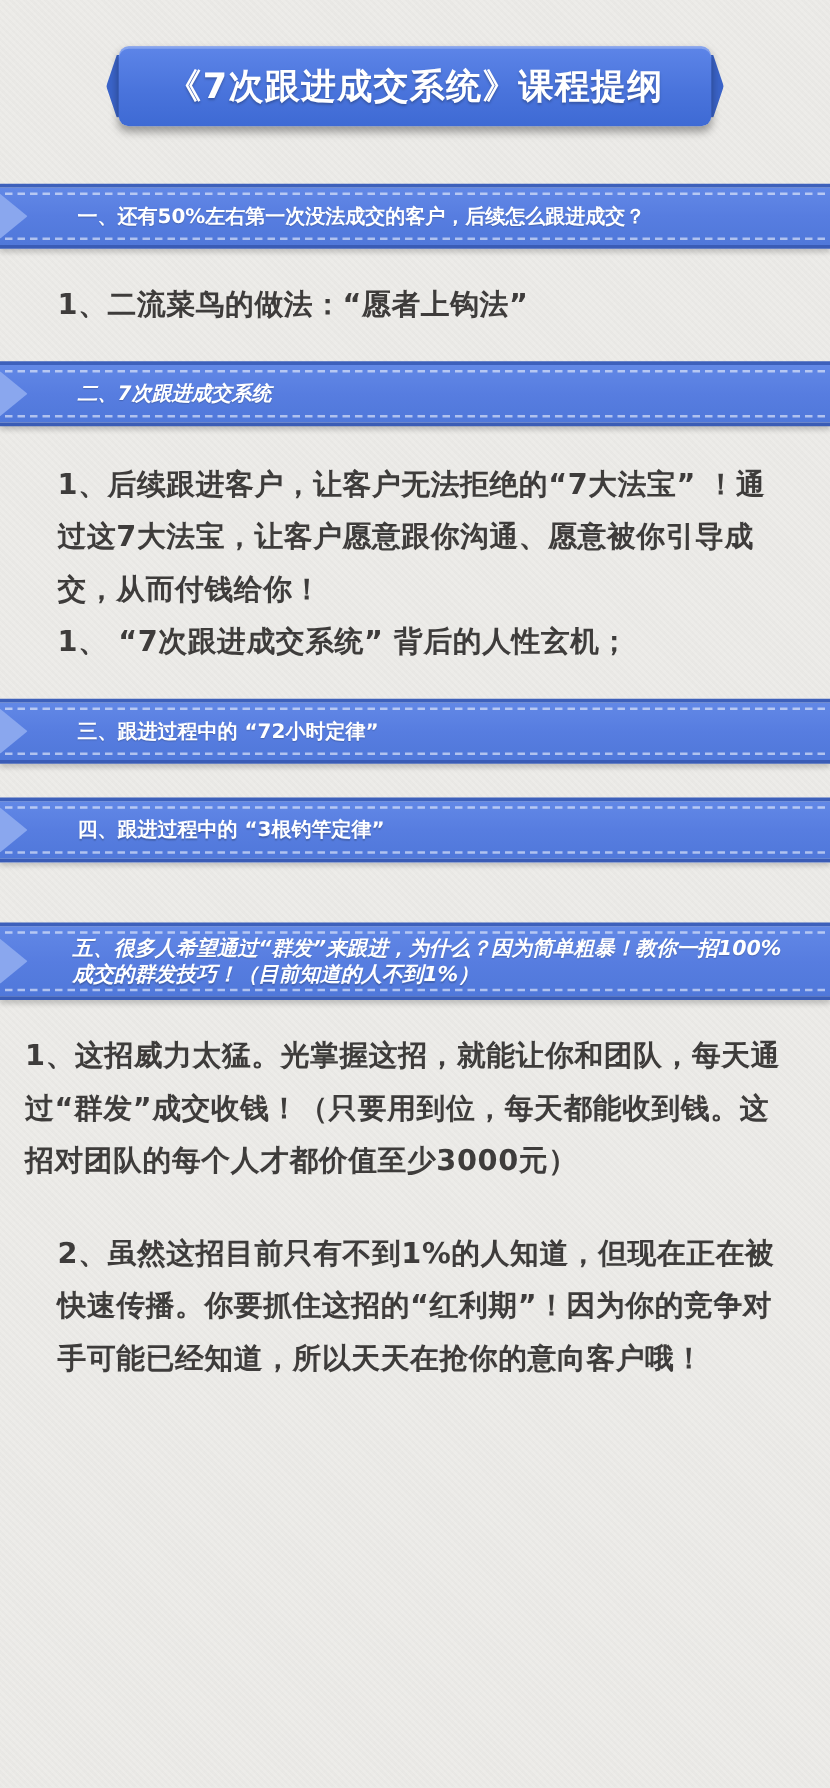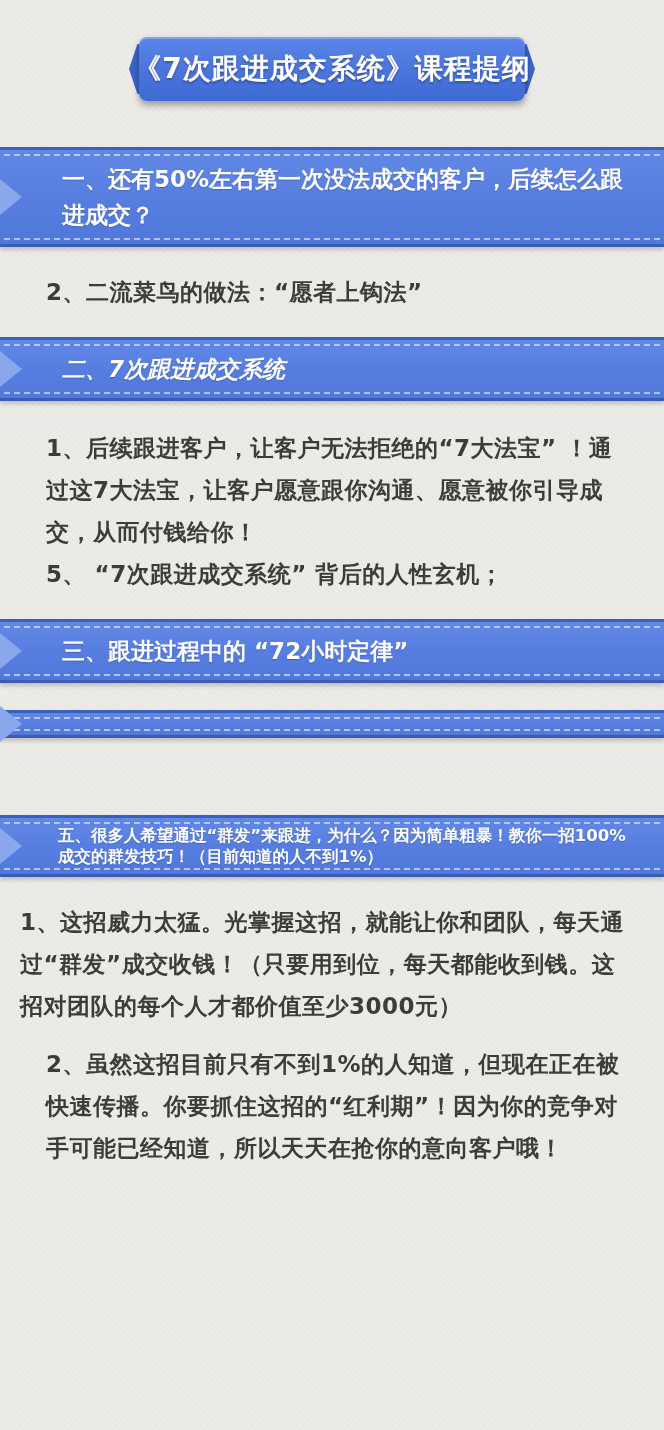--- a/index.html
+++ b/index.html
@@ -11,21 +11,21 @@
     background-color:#ecebe8;
     background-image:
       repeating-linear-gradient(45deg, rgba(0,0,0,0.015) 0 2px, transparent 2px 4px),
       repeating-linear-gradient(-45deg, rgba(255,255,255,0.05) 0 2px, transparent 2px 4px);
     color:#3e3c3b;
   }
 
   
   .banner-wrap {
     position:relative;
-    width:386px;
+    width:474px;
     height:64px;
     margin:37px auto 0;
   }
   .banner-tip {
     position:absolute;
     top:50%;
     width:30px; height:50px;
     transform:translateY(-50%);
     background:#3b64c9;
     filter:drop-shadow(0 2px 2px rgba(0,0,0,0.3));
@@ -52,22 +52,22 @@
   
   .sec-bar {
     position:relative;
     background:linear-gradient(180deg,#6288e6 0%,#577de0 50%,#5078da 100%);
     border-top:3px solid #3d60bb;
     border-bottom:3px solid #3a5cb6;
     box-shadow:0 3px 4px rgba(0,0,0,0.18);
     padding:11px 18px 11px 62px;
     color:#ffffff;
     font-weight:bold;
-    font-size:23px;
-    line-height:36px;
+    font-size:16px;
+    line-height:24px;
     text-shadow:0 1px 1px rgba(0,0,0,0.2);
   }
   .sec-bar::before {
     content:"";
     position:absolute; left:4px; right:4px; top:4px; bottom:4px;
     border-top:2px dashed rgba(255,255,255,0.55);
     border-bottom:2px dashed rgba(255,255,255,0.55);
     pointer-events:none;
   }
   .sec-bar .chev {
@@ -92,61 +92,62 @@
     color:#3e3c3b;
     letter-spacing:0.5px;
   }
   .mt-b1 { margin-top:46px; }
   .mt-c1 { margin-top:24px; }
   .mt-b2 { margin-top:24px;font-style:italic; }
   .mt-c2 { margin-top:26px; }
   .mt-b3 { margin-top:24px; }
   .mt-c3 { margin-top:27px; }
   .mt-b4 { margin-top:20px; }
-  .mt-b5 { margin-top:77px; }
+  .mt-b5 { margin-top:48px;font-style:italic; }
   .mt-c5a { margin-top:24px;padding-left:20px; }
-  .mt-c5b { margin-top:16px; }
+  .mt-c5b { margin-top:32px; }
 </style>
 </head>
 <body>
 
 <div class="banner-wrap">
   <span class="banner-tip left"></span>
   <span class="banner-tip right"></span>
   <div class="banner-body">
     <h1>《7次跟进成交系统》课程提纲</h1>
   </div>
 </div>
 
 <div class="sec-bar mt-b1">
   <span class="chev"></span>
   <span>一、还有50%左右第一次没法成交的客户，后续怎么跟进成交？</span>
 </div>
 <div class="content mt-c1">
-  <p>2、二流菜鸟的做法：“愿者上钩法”</p>
+  <p>1、二流菜鸟的做法：“愿者上钩法”</p>
 </div>
 
 <div class="sec-bar mt-b2">
   <span class="chev"></span>
   <span>二、7次跟进成交系统</span>
 </div>
 <div class="content mt-c2">
   <p>1、后续跟进客户，让客户无法拒绝的“7大法宝” ！通过这7大法宝，让客户愿意跟你沟通、愿意被你引导成交，从而付钱给你！</p>
-  <p>5、 “7次跟进成交系统” 背后的人性玄机；</p>
+  <p>1、 “7次跟进成交系统” 背后的人性玄机；</p>
 </div>
 
 <div class="sec-bar mt-b3">
   <span class="chev"></span>
   <span>三、跟进过程中的 “72小时定律”</span>
 </div>
 <div class="content mt-c3">
 </div>
 
 <div class="sec-bar mt-b4">
   <span class="chev"></span>
+  <span>四、跟进过程中的 “3根钓竿定律”</span>
 </div>
 
 <div class="sec-bar small mt-b5">
   <span class="chev"></span>
   <span>五、很多人希望通过“群发”来跟进，为什么？因为简单粗暴！教你一招100%成交的群发技巧！（目前知道的人不到1%）</span>
 </div>
 <div class="content mt-c5a">
   <p>1、这招威力太猛。光掌握这招，就能让你和团队，每天通过“群发”成交收钱！（只要用到位，每天都能收到钱。这招对团队的每个人才都价值至少3000元）</p>
 </div>
 <div class="content mt-c5b">

